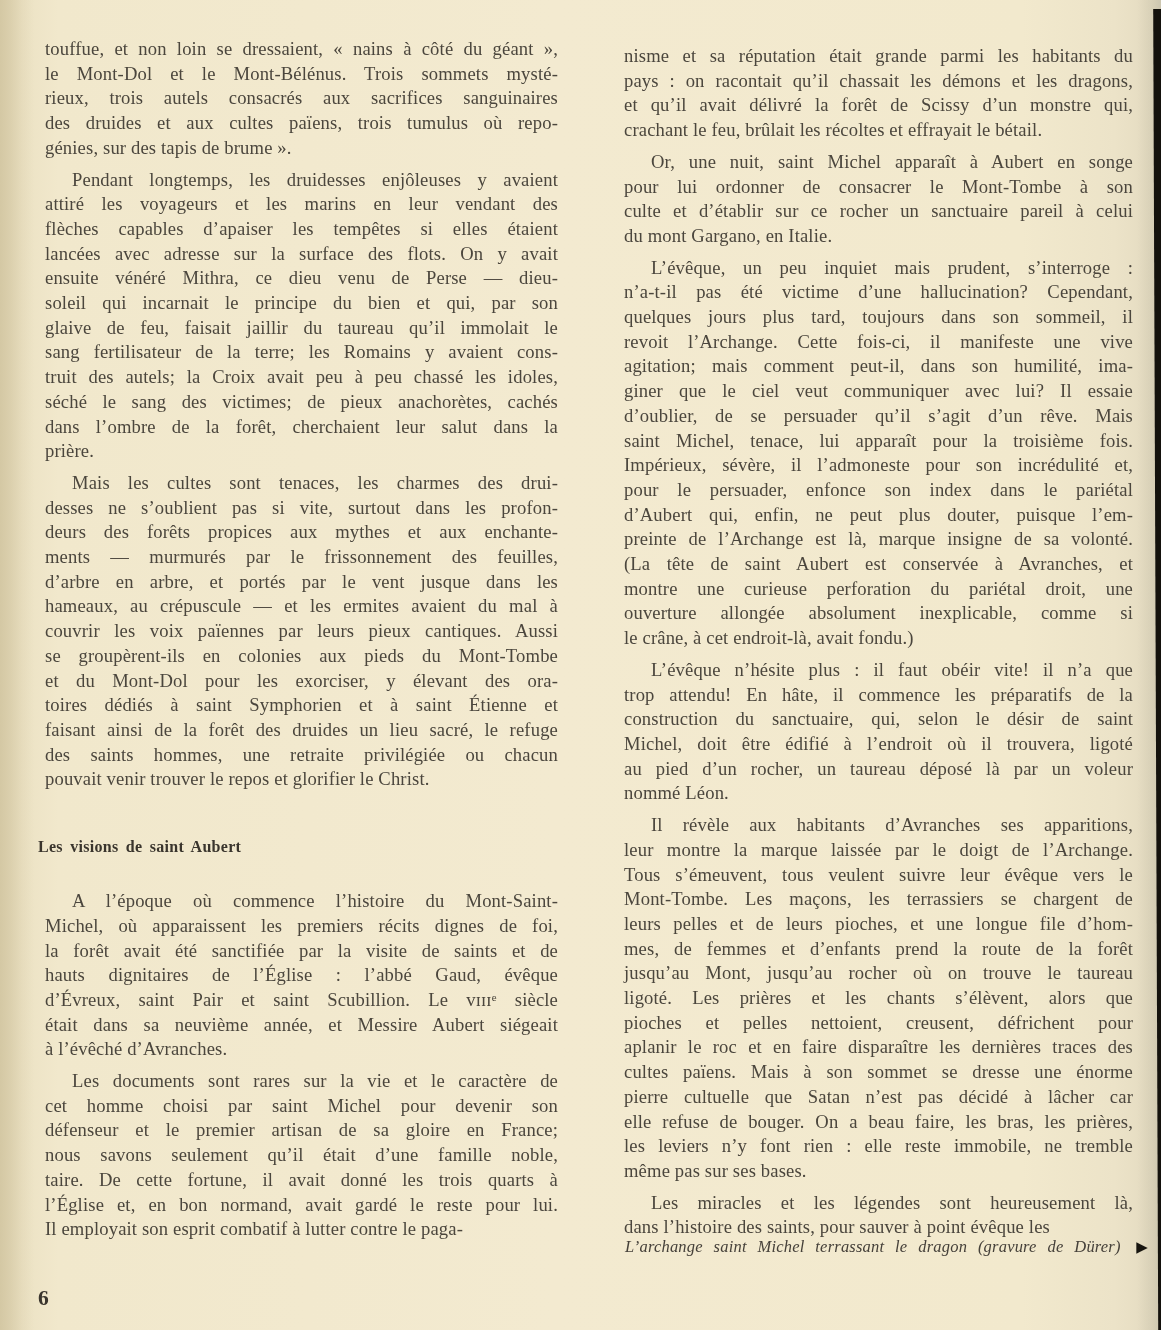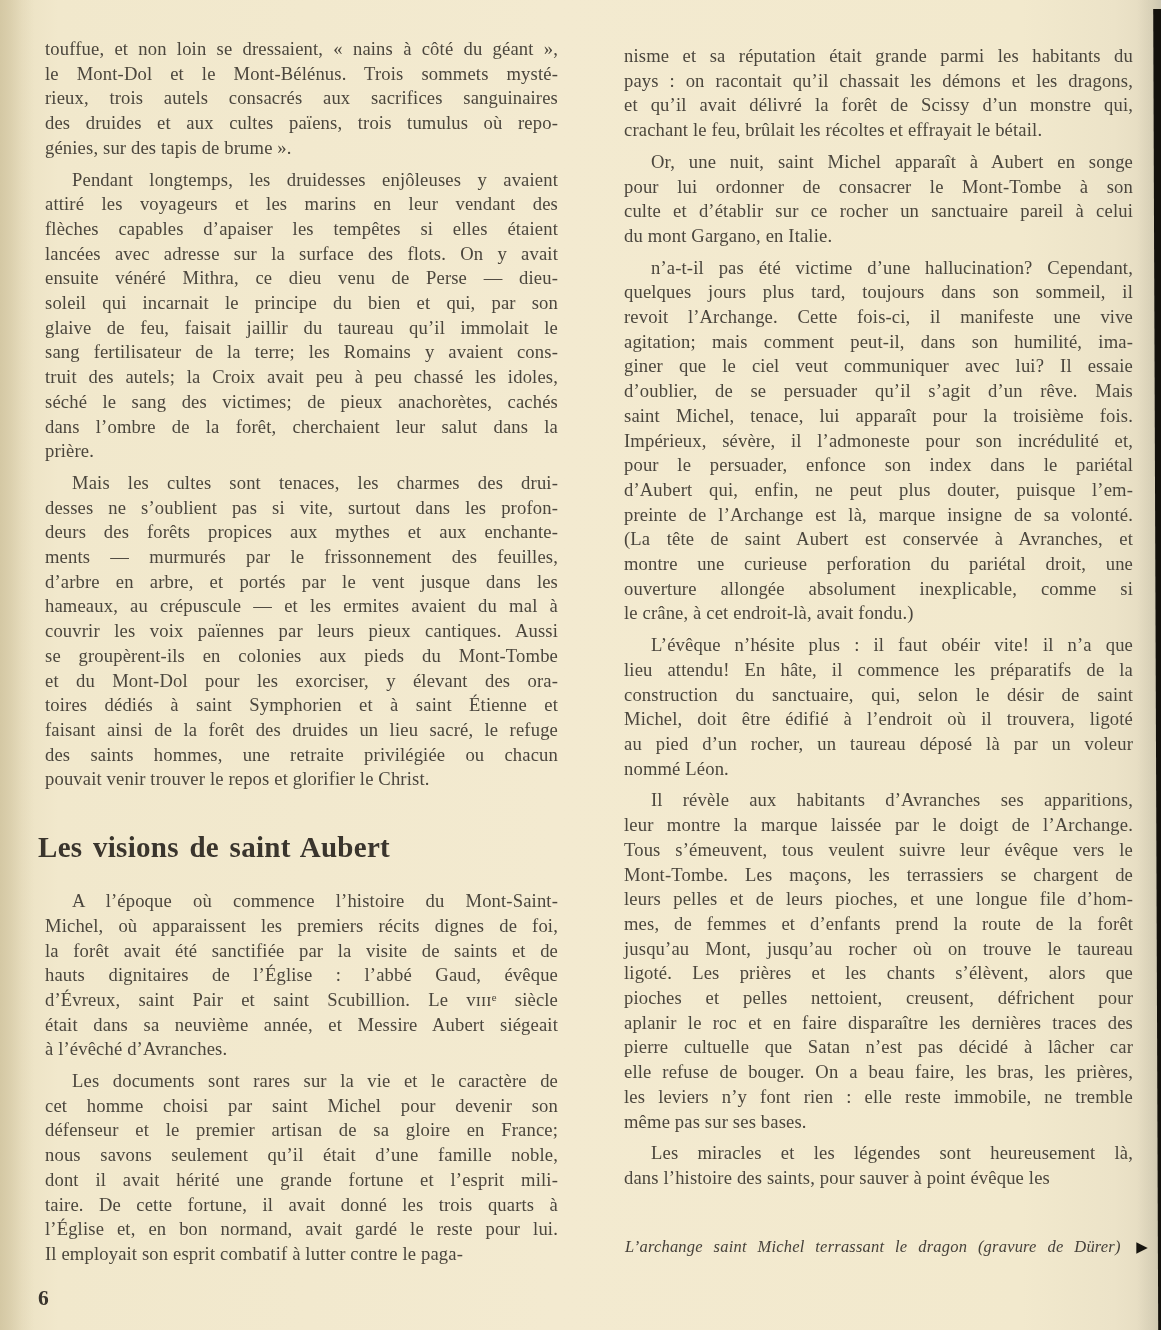--- a/index.html
+++ b/index.html
@@ -49,21 +49,21 @@
   }
   .line.last{
     text-align-last:left;
     font-family:Liberation Serif, serif;
     -moz-text-align-last:left;
   }
   .para.indent .line:first-child{text-indent:27px;}
 
   .heading{
     font-weight:bold;
-    font-size:29px;
+    font-size:16px;
     line-height:34px;
     letter-spacing:.3px;
     word-spacing:3px;
     color:#3a352d;
     margin:38px 0 25px 0;
   }
 
   .caption{
     position:absolute;left:617px;top:1237px;width:523px;
     display:flex;align-items:center;
@@ -143,75 +143,76 @@
         <div class="line">hauts dignitaires de l’Église : l’abbé Gaud, évêque</div>
         <div class="line">d’Évreux, saint Pair et saint Scubillion. Le ᴠɪɪɪᵉ siècle</div>
         <div class="line">était dans sa neuvième année, et Messire Aubert siégeait</div>
         <div class="line last">à l’évêché d’Avranches.</div>
       </div>
       <div class="para indent">
         <div class="line">Les documents sont rares sur la vie et le caractère de</div>
         <div class="line">cet homme choisi par saint Michel pour devenir son</div>
         <div class="line">défenseur et le premier artisan de sa gloire en France;</div>
         <div class="line">nous savons seulement qu’il était d’une famille noble,</div>
-        <div class="line">dont il avait hérité une grande fortune et l’esprit mili-</div>
         <div class="line">taire. De cette fortune, il avait donné les trois quarts à</div>
         <div class="line">l’Église et, en bon normand, avait gardé le reste pour lui.</div>
         <div class="line last">Il employait son esprit combatif à lutter contre le paga-</div>
       </div>
     </div>
   <div class="col col-right">
       <div class="para">
         <div class="line">nisme et sa réputation était grande parmi les habitants du</div>
         <div class="line">pays : on racontait qu’il chassait les démons et les dragons,</div>
         <div class="line">et qu’il avait délivré la forêt de Scissy d’un monstre qui,</div>
         <div class="line last">crachant le feu, brûlait les récoltes et effrayait le bétail.</div>
       </div>
       <div class="para indent">
         <div class="line">Or, une nuit, saint Michel apparaît à Aubert en songe</div>
         <div class="line">pour lui ordonner de consacrer le Mont-Tombe à son</div>
         <div class="line">culte et d’établir sur ce rocher un sanctuaire pareil à celui</div>
         <div class="line last">du mont Gargano, en Italie.</div>
       </div>
       <div class="para indent">
+        <div class="line">L’évêque, un peu inquiet mais prudent, s’interroge :</div>
         <div class="line">n’a-t-il pas été victime d’une hallucination? Cependant,</div>
         <div class="line">quelques jours plus tard, toujours dans son sommeil, il</div>
         <div class="line">revoit l’Archange. Cette fois-ci, il manifeste une vive</div>
         <div class="line">agitation; mais comment peut-il, dans son humilité, ima-</div>
         <div class="line">giner que le ciel veut communiquer avec lui? Il essaie</div>
         <div class="line">d’oublier, de se persuader qu’il s’agit d’un rêve. Mais</div>
         <div class="line">saint Michel, tenace, lui apparaît pour la troisième fois.</div>
         <div class="line">Impérieux, sévère, il l’admoneste pour son incrédulité et,</div>
         <div class="line">pour le persuader, enfonce son index dans le pariétal</div>
         <div class="line">d’Aubert qui, enfin, ne peut plus douter, puisque l’em-</div>
         <div class="line">preinte de l’Archange est là, marque insigne de sa volonté.</div>
         <div class="line">(La tête de saint Aubert est conservée à Avranches, et</div>
         <div class="line">montre une curieuse perforation du pariétal droit, une</div>
         <div class="line">ouverture allongée absolument inexplicable, comme si</div>
         <div class="line last">le crâne, à cet endroit-là, avait fondu.)</div>
       </div>
       <div class="para indent">
         <div class="line">L’évêque n’hésite plus : il faut obéir vite! il n’a que</div>
-        <div class="line">lieu attendu! En hâte, il commence les préparatifs de la</div>
+        <div class="line">trop attendu! En hâte, il commence les préparatifs de la</div>
         <div class="line">construction du sanctuaire, qui, selon le désir de saint</div>
         <div class="line">Michel, doit être édifié à l’endroit où il trouvera, ligoté</div>
         <div class="line">au pied d’un rocher, un taureau déposé là par un voleur</div>
         <div class="line last">nommé Léon.</div>
       </div>
       <div class="para indent">
         <div class="line">Il révèle aux habitants d’Avranches ses apparitions,</div>
         <div class="line">leur montre la marque laissée par le doigt de l’Archange.</div>
         <div class="line">Tous s’émeuvent, tous veulent suivre leur évêque vers le</div>
         <div class="line">Mont-Tombe. Les maçons, les terrassiers se chargent de</div>
         <div class="line">leurs pelles et de leurs pioches, et une longue file d’hom-</div>
         <div class="line">mes, de femmes et d’enfants prend la route de la forêt</div>
         <div class="line">jusqu’au Mont, jusqu’au rocher où on trouve le taureau</div>
         <div class="line">ligoté. Les prières et les chants s’élèvent, alors que</div>
         <div class="line">pioches et pelles nettoient, creusent, défrichent pour</div>
         <div class="line">aplanir le roc et en faire disparaître les dernières traces des</div>
+        <div class="line">cultes païens. Mais à son sommet se dresse une énorme</div>
         <div class="line">pierre cultuelle que Satan n’est pas décidé à lâcher car</div>
         <div class="line">elle refuse de bouger. On a beau faire, les bras, les prières,</div>
         <div class="line">les leviers n’y font rien : elle reste immobile, ne tremble</div>
         <div class="line last">même pas sur ses bases.</div>
       </div>
       <div class="para indent">
         <div class="line">Les miracles et les légendes sont heureusement là,</div>
         <div class="line last">dans l’histoire des saints, pour sauver à point évêque les</div>
       </div>
     </div>

